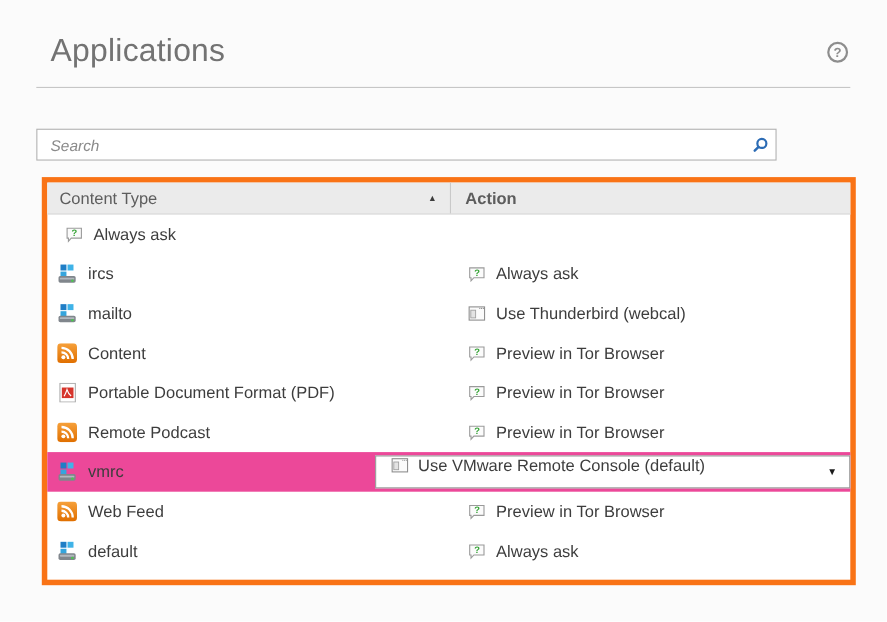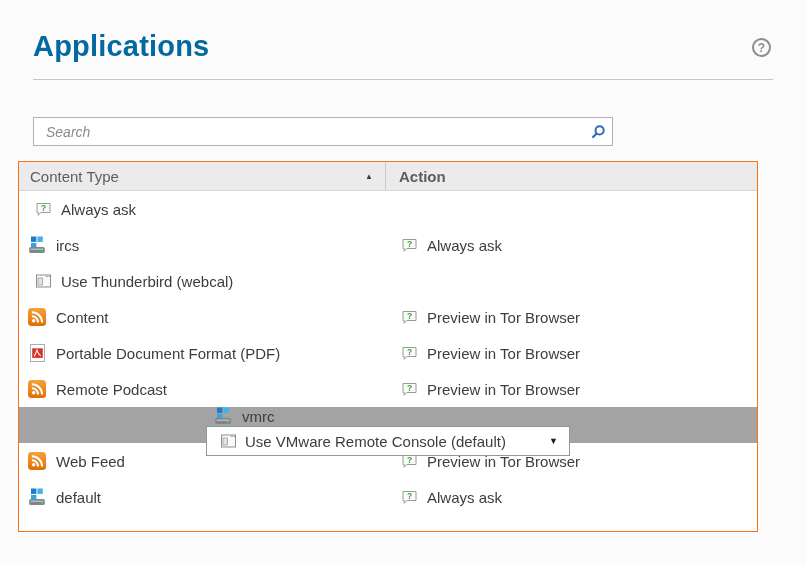--- a/index.html
+++ b/index.html
@@ -4,86 +4,86 @@
 <style>
   * { margin: 0; padding: 0; box-sizing: border-box; }
   html, body { width: 806px; height: 565px; }
   body {
     background: #fbfbfb;
     font-family: "Liberation Sans", sans-serif;
     position: relative;
     overflow: hidden;
   }
   .page-title {
-    position: absolute; left: 33px; top: 30px;
-    font-size: 29px; font-weight: 700; color: #0369a1;
+    position: absolute; left: 46px; top: 30px;
+    font-size: 29px; font-weight: 400; color: #737373;
     letter-spacing: 0.2px;
   }
   .help-btn {
     position: absolute; left: 752px; top: 38px;
     width: 19px; height: 19px;
     border: 2px solid #8d8d8d; border-radius: 50%;
     color: #8d8d8d; font-size: 12px; font-weight: bold;
     display: flex; align-items: center; justify-content: center;
     background: transparent; cursor: pointer;
   }
   .title-rule {
     position: absolute; left: 33px; top: 79px; width: 740px;
     border-top: 1px solid #c6c6c6;
   }
   .search-box {
-    position: absolute; left: 33px; top: 117px; width: 580px; height: 29px;
+    position: absolute; left: 33px; top: 117px; width: 673px; height: 29px;
     background: #fff; border: 1px solid #b1b1b1;
     display: flex; align-items: center;
   }
   .search-input {
     flex: 1; height: 100%; border: none; outline: none; background: transparent;
     font-family: "Liberation Sans", sans-serif; font-size: 14px;
     font-style: italic; color: #444; padding-left: 12px;
   }
   .search-input::placeholder { color: #8a8a8a; font-style: italic; opacity: 1; }
   .search-icon { width: 28px; display: flex; justify-content: center; align-items: center; }
   .apps-table {
-    position: absolute; left: 18px; top: 161px; width: 740px; height: 371px;
-    background: #fff; border: 1px solid #f97316;
+    position: absolute; left: 38px; top: 161px; width: 740px; height: 371px;
+    background: #fff; border: 5px solid #f97316;
   }
   .thead {
     height: 29px; background: #ebebeb; border-bottom: 1px solid #d9d9d9;
     display: flex; align-items: stretch;
   }
   .th {
     font-size: 15px; color: #5d5d5d;
     display: flex; align-items: center; cursor: pointer;
   }
   .th-content { width: 366px; padding-left: 11px; position: relative; }
   .sort-icon {
     position: absolute; right: 12px; top: 50%; transform: translateY(-50%);
     font-size: 8px; color: #3c3c3c; font-style: normal;
   }
   .th-action { flex: 1; padding-left: 13px; border-left: 1px solid #c9c9c9; font-weight: bold; }
   .tbody { position: relative; }
   .row {
     height: 36px; display: flex; align-items: center;
     font-size: 15px; color: #3d3d3d; cursor: pointer;
   }
-  .row.selected { background: #a3a3a3; flex-direction: column; }
+  .row.selected { background: #ec4899; }
   .cell-type {
     width: 366px; height: 100%;
     display: flex; align-items: center; gap: 9px; padding-left: 8px;
   }
   .cell-action {
     flex: 1; height: 100%;
     display: flex; align-items: center; gap: 8px; padding-left: 14px;
   }
   .cell-action.has-dropdown { padding-left: 0; }
   .icon { display: inline-flex; align-items: center; justify-content: center; width: 20px; }
   .dropdown {
-    width: 364px; height: 30px;
+    width: 432px; height: 30px;
     background: #fff; border: 1px solid #979797;
-    display: flex; align-items: center; gap: 7px; padding-left: 11px;
+    display: flex; align-items: flex-start; gap: 7px; padding-left: 11px;
     position: relative; cursor: pointer;
   }
   .dropdown-arrow {
     position: absolute; right: 11px; top: 50%; transform: translateY(-50%);
     font-size: 9px; color: #1a1a1a; font-style: normal;
   }
   .dd-label { font-size: 15px; color: #3d3d3d; }
 </style>
 </head>
 <body>
@@ -146,20 +146,33 @@
           <span class="icon">
             <svg width="17" height="17" viewBox="0 0 17 17">
               <path d="M2 2.5 h13 v9 h-9.2 l-2.6 2.8 v-2.8 h-1.2 z" fill="#fbfbfb" stroke="#9a9a9a"></path>
               <text x="8.7" y="9.7" text-anchor="middle" font-size="8.5" font-weight="bold" fill="#35a335" font-family="Liberation Sans, sans-serif">?</text>
             </svg>
           </span>
           <span>Always ask</span>
         </div>
       </div>
       <div class="row">
+        <div class="cell-type">
+          <span class="icon">
+            <svg width="19" height="19" viewBox="0 0 19 19">
+              <rect x="3" y="0.5" width="5.4" height="5.4" fill="#1f7ec6"></rect>
+              <rect x="9.4" y="0.5" width="5.4" height="5.4" fill="#3fb3e8"></rect>
+              <rect x="3" y="6.9" width="5.4" height="4.6" fill="#35a5dd"></rect>
+              <rect x="1.2" y="11" width="15.6" height="6" rx="1.6" fill="#80868c"></rect>
+              <rect x="2.4" y="12.4" width="13.2" height="1.7" rx="0.8" fill="#b2b8be"></rect>
+              <circle cx="13.8" cy="15.2" r="1.1" fill="#49c84d"></circle>
+            </svg>
+          </span>
+          <span>mailto</span>
+        </div>
         <div class="cell-action">
           <span class="icon">
             <svg width="17" height="16" viewBox="0 0 17 16">
               <rect x="1.5" y="2" width="14" height="12" fill="#fbfbfb" stroke="#8f8f8f"></rect>
               <circle cx="11.2" cy="3.4" r="0.55" fill="#8f8f8f"></circle>
               <circle cx="12.8" cy="3.4" r="0.55" fill="#8f8f8f"></circle>
               <circle cx="14.4" cy="3.4" r="0.55" fill="#8f8f8f"></circle>
               <rect x="3" y="5" width="4.4" height="7" fill="#e3e3e3" stroke="#9f9f9f" stroke-width="0.8"></rect>
             </svg>
           </span>

